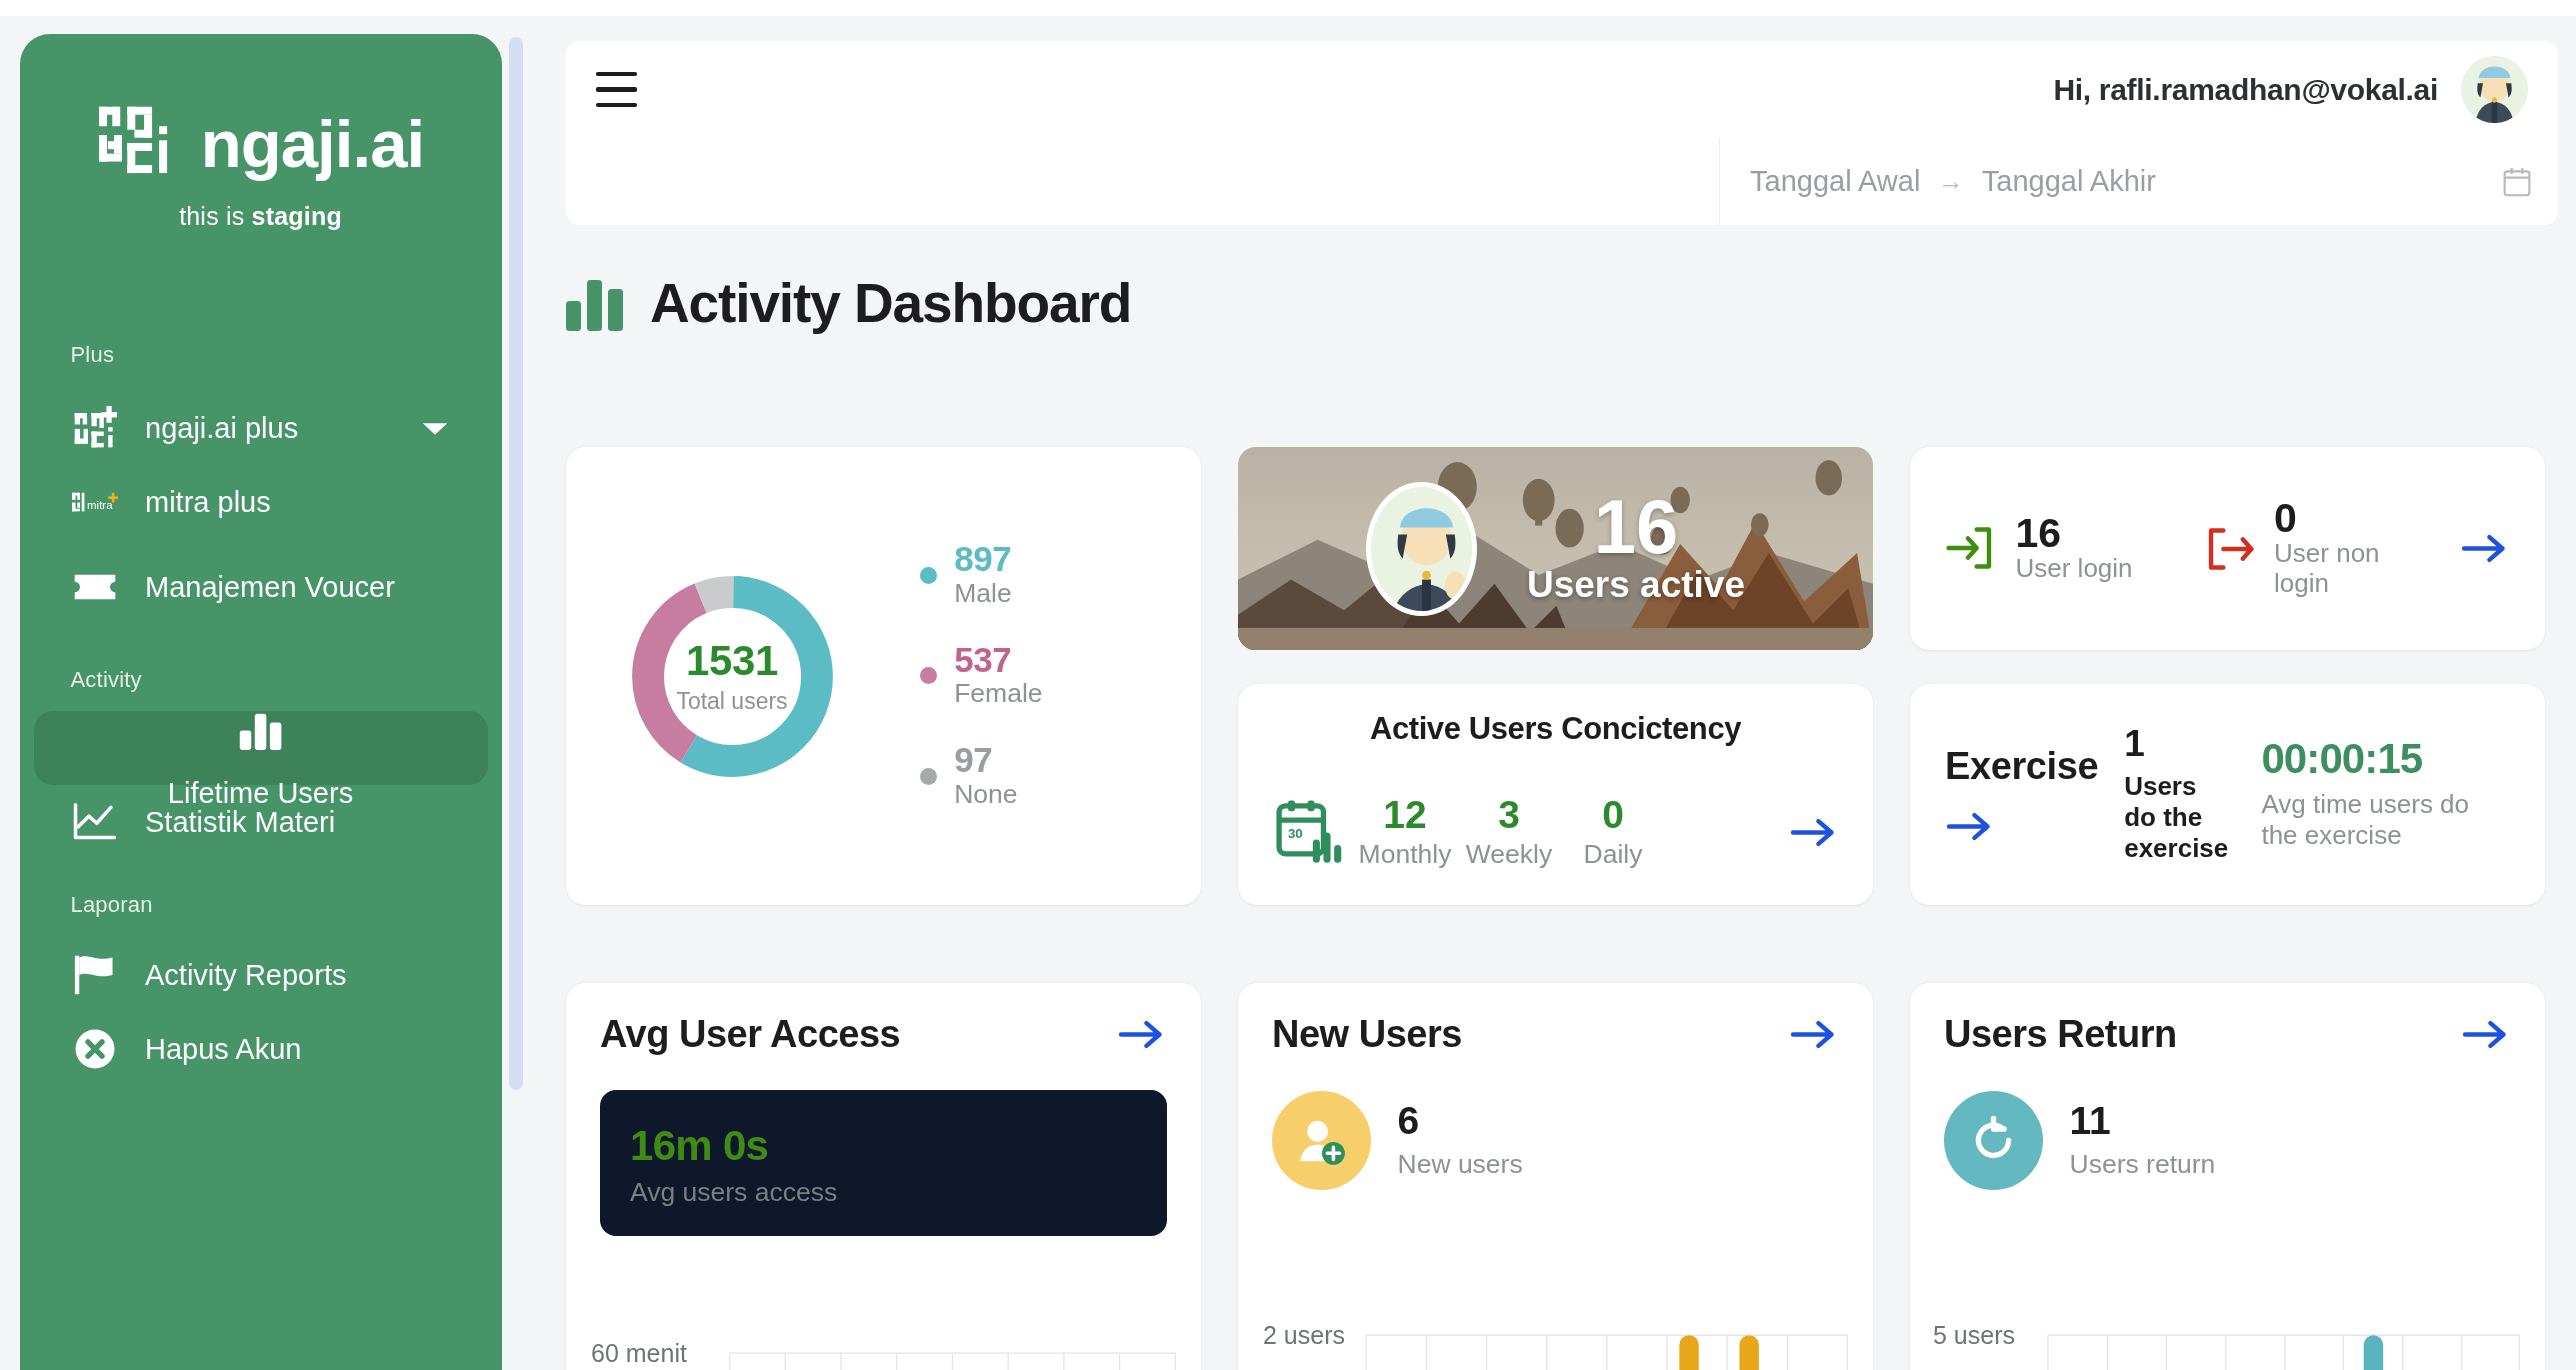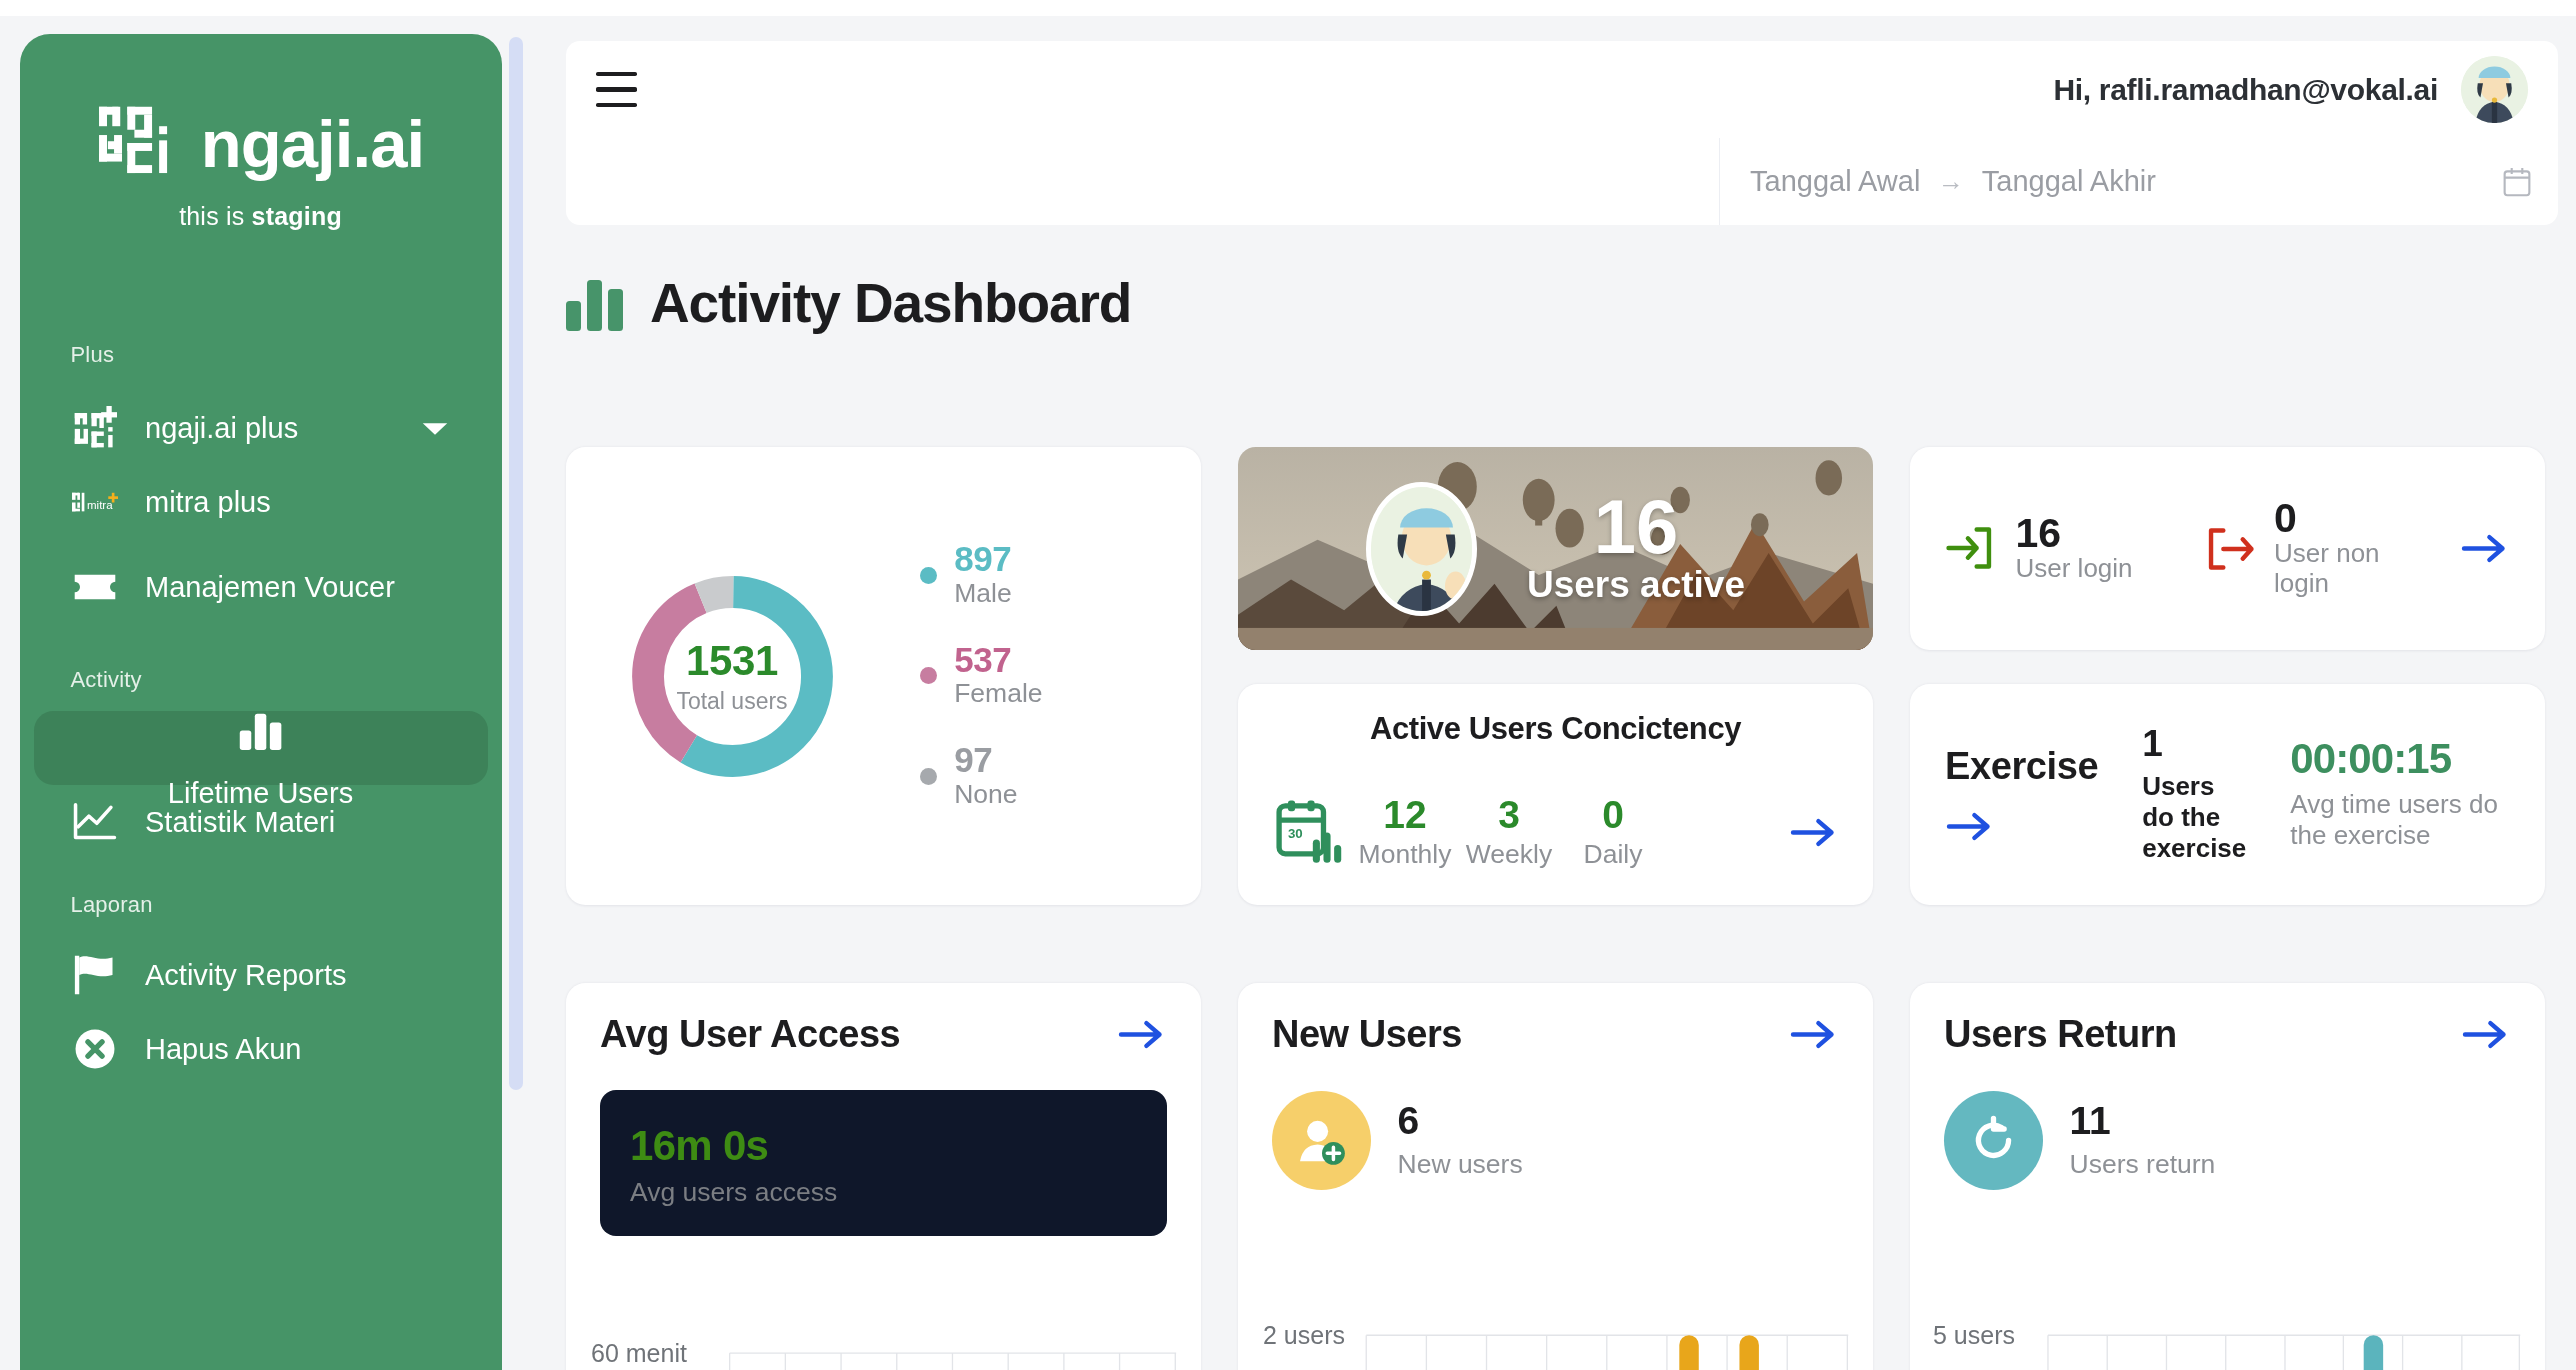--- a/index.html
+++ b/index.html
@@ -119,21 +119,21 @@
   .conc-val { font-size:39px; font-weight:800; color:#2b8a2b; line-height:1; }
   .conc-lab { font-size:26.5px; color:#8e9196; margin-top:5.3px; }
   .arrow-right { margin-left:auto; }
 
   
   .login-card { height:203px; display:flex; align-items:center; padding:0 35px; gap:23px; }
   .stat-block { display:flex; align-items:center; gap:19.5px; }
   .stat-num { font-size:41px; font-weight:800; color:#1d1d1f; line-height:1; }
   .stat-lab { font-size:26px; color:#8e9196; line-height:1.15; max-width:133px; }
 
-  .exercise-card { margin-top:34px; height:221px; display:flex; align-items:center; padding:0 35px; gap:44px; }
+  .exercise-card { margin-top:34px; height:221px; display:flex; align-items:center; padding:0 35px; gap:26px; }
   .ex-left { display:flex; flex-direction:column; gap:21px; }
   .ex-title { font-size:38px; font-weight:800; color:#1d1d1f; letter-spacing:-0.4px; }
   .ex-mid { }
   .ex-mid .n { font-size:37px; font-weight:700; color:#1d1d1f; line-height:1; }
   .ex-mid .l { font-size:26px; font-weight:700; color:#1d1d1f; line-height:1.2; max-width:115px; margin-top:8.8px; }
   .ex-time { font-size:42px; font-weight:700; color:#3d8f5f; line-height:1; letter-spacing:-0.9px; }
   .ex-time-lab { font-size:26px; color:#8e9196; line-height:1.2; margin-top:8.8px; max-width:257px; }
 
   
   .chart-card { height:531px; padding:30px 34px 0; position:relative; overflow:hidden; }

